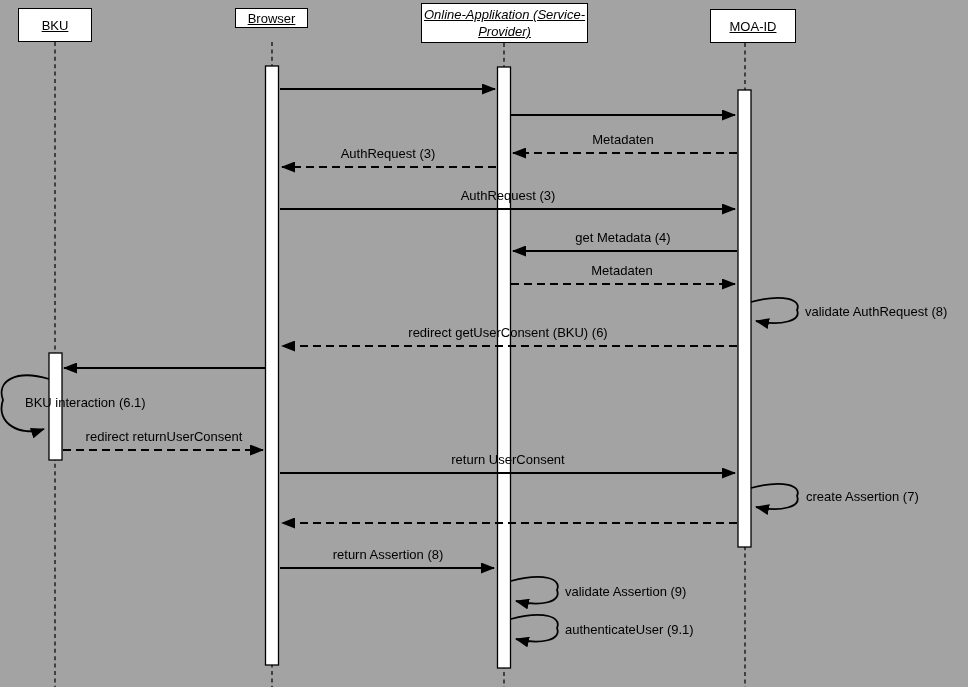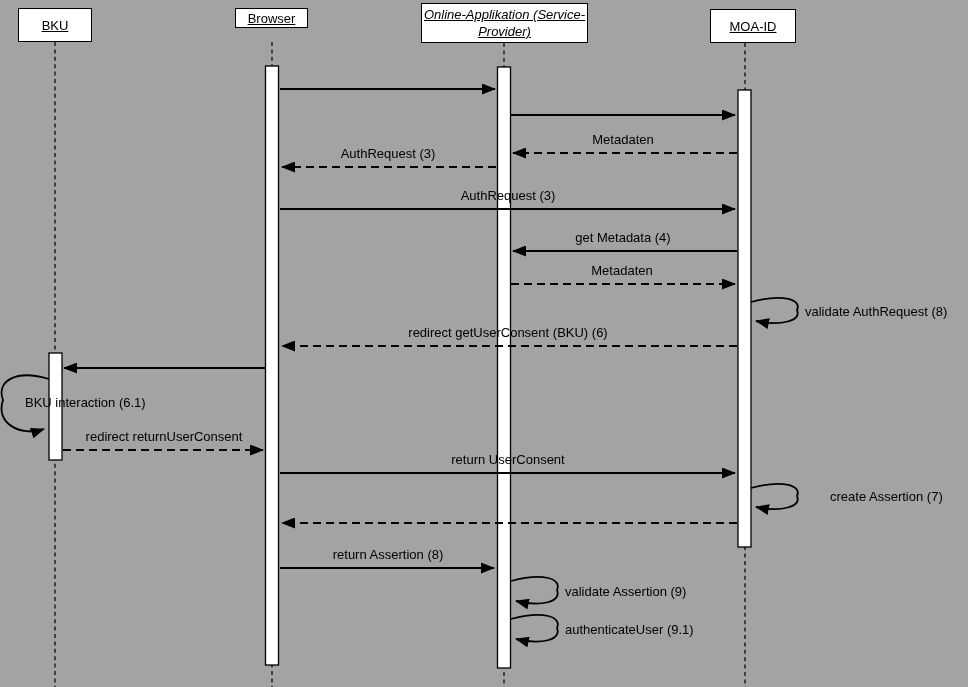--- a/index.html
+++ b/index.html
@@ -97,18 +97,18 @@
   <div class="label" style="left:523px;top:132px;width:200px;">Metadaten</div>
   <div class="label" style="left:288px;top:146px;width:200px;">AuthRequest (3)</div>
   <div class="label" style="left:408px;top:188px;width:200px;">AuthRequest (3)</div>
   <div class="label" style="left:523px;top:230px;width:200px;">get Metadata (4)</div>
   <div class="label" style="left:522px;top:263px;width:200px;">Metadaten</div>
   <div class="label-left" style="left:805px;top:304px;">validate AuthRequest (8)</div>
   <div class="label" style="left:358px;top:325px;width:300px;">redirect getUserConsent (BKU) (6)</div>
   <div class="label-left" style="left:25px;top:395px;">BKU interaction (6.1)</div>
   <div class="label" style="left:408px;top:452px;width:200px;">return UserConsent</div>
   <div class="label" style="left:39px;top:429px;width:250px;">redirect returnUserConsent</div>
-  <div class="label-left" style="left:806px;top:489px;margin-left:24px;">create Assertion (7)</div>
+  <div class="label-left" style="left:806px;top:489px;">create Assertion (7)</div>
   <div class="label" style="left:288px;top:547px;width:200px;">return Assertion (8)</div>
   <div class="label-left" style="left:565px;top:584px;">validate Assertion (9)</div>
   <div class="label-left" style="left:565px;top:622px;">authenticateUser (9.1)</div>
 
 </div>
 
 </body></html>

